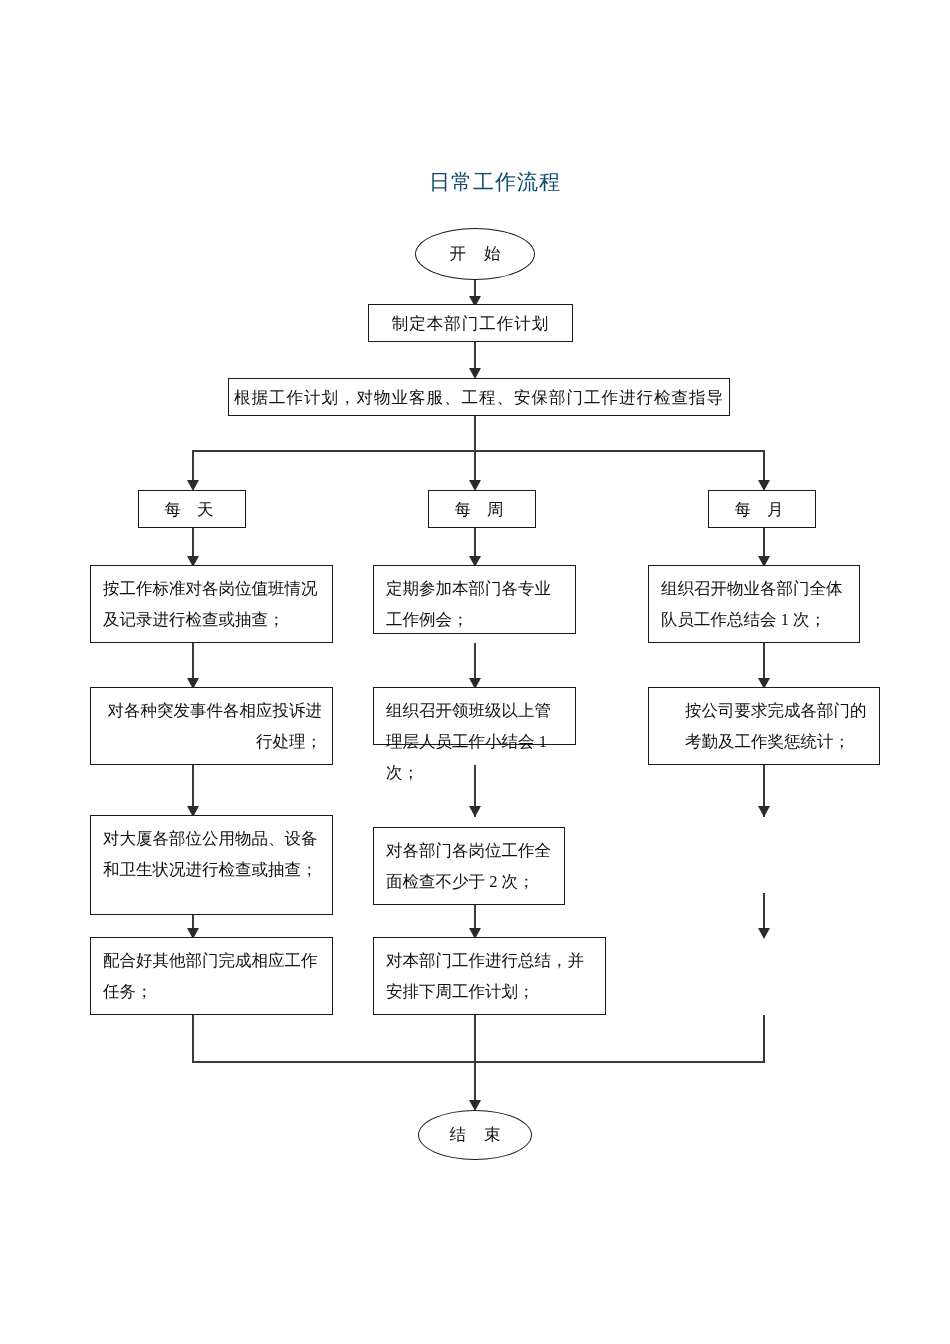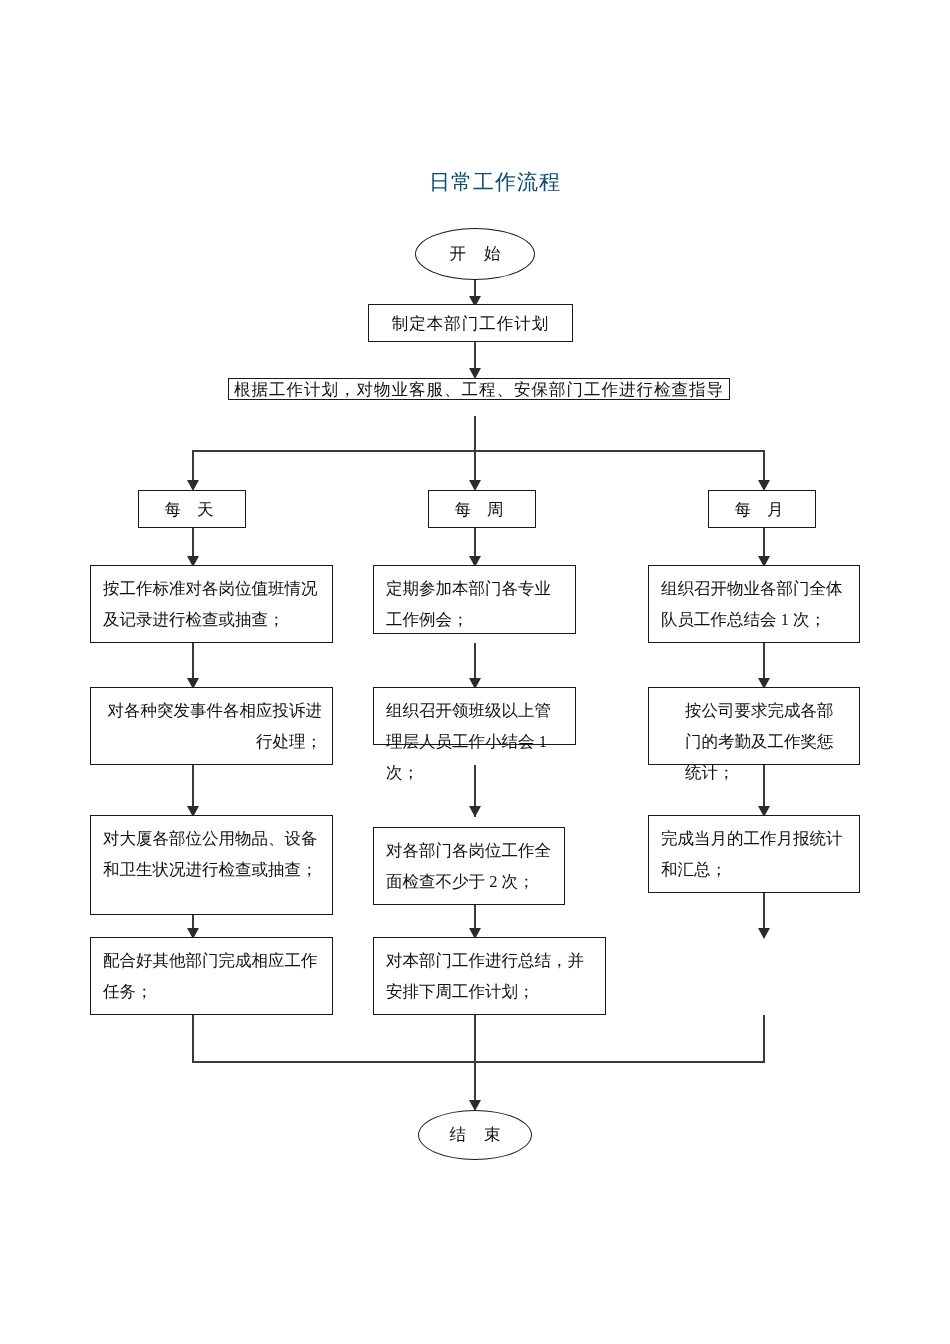--- a/index.html
+++ b/index.html
@@ -98,21 +98,21 @@
   <div class="ellipse" style="left:415px; top:228px; width:120px; height:52px;">开  始</div>
 
   <div class="vline" style="left:474px; top:280px; height:20px;"></div>
   <div class="arrow-down" style="left:468.5px; top:296px;"></div>
 
   <div class="box center" style="left:368px; top:304px; width:205px; height:38px; letter-spacing:1px;">制定本部门工作计划</div>
 
   <div class="vline" style="left:474px; top:342px; height:32px;"></div>
   <div class="arrow-down" style="left:468.5px; top:368px;"></div>
 
-  <div class="box center" style="left:228px; top:378px; width:502px; height:22px; letter-spacing:1px;">根据工作计划，对物业客服、工程、安保部门工作进行检查指导</div>
+  <div class="box center" style="left:228px; top:378px; width:502px; height:38px; letter-spacing:1px;">根据工作计划，对物业客服、工程、安保部门工作进行检查指导</div>
 
   <div class="vline" style="left:474px; top:416px; height:36px;"></div>
 
   <div class="hline" style="left:192px; top:450px; width:573px;"></div>
 
   <div class="vline" style="left:192px; top:450px; height:34px;"></div>
   <div class="arrow-down" style="left:186.5px; top:480px;"></div>
 
   <div class="vline" style="left:474px; top:450px; height:34px;"></div>
   <div class="arrow-down" style="left:468.5px; top:480px;"></div>
@@ -156,25 +156,24 @@
   <div class="box" style="left:373px; top:815px; width:192px; height:78px;margin-top:12px;">对各部门各岗位工作全面检查不少于 2 次；</div>
   <div class="vline" style="left:474px; top:893px; height:44px;"></div>
   <div class="arrow-down" style="left:468.5px; top:928px;"></div>
 
   <div class="box" style="left:373px; top:937px; width:233px; height:78px;">对本部门工作进行总结，并安排下周工作计划；</div>
 
   <div class="box" style="left:648px; top:565px; width:212px; height:78px;">组织召开物业各部门全体队员工作总结会 1 次；</div>
   <div class="vline" style="left:763px; top:643px; height:44px;"></div>
   <div class="arrow-down" style="left:757.5px; top:678px;"></div>
 
-  <div class="box" style="left:648px; top:687px; width:212px; height:78px;padding-left:36px;">按公司要求完成各部门的考勤及工作奖惩统计；</div>
+  <div class="box" style="left:648px; top:687px; width:232px; height:78px;padding-left:36px;">按公司要求完成各部门的考勤及工作奖惩统计；</div>
   <div class="vline" style="left:763px; top:765px; height:52px;"></div>
   <div class="arrow-down" style="left:757.5px; top:806px;"></div>
 
-  <div class="box" style="left:648px; top:815px; width:212px; height:78px;">完成当月的工作月报统计和汇总；</div>
   <div class="vline" style="left:763px; top:893px; height:44px;"></div>
   <div class="arrow-down" style="left:757.5px; top:928px;"></div>
 
 
   <div class="vline" style="left:192px; top:1015px; height:48px;"></div>
 
   <div class="vline" style="left:763px; top:1015px; height:48px;"></div>
 
   <div class="hline" style="left:192px; top:1061px; width:573px;"></div>
 

